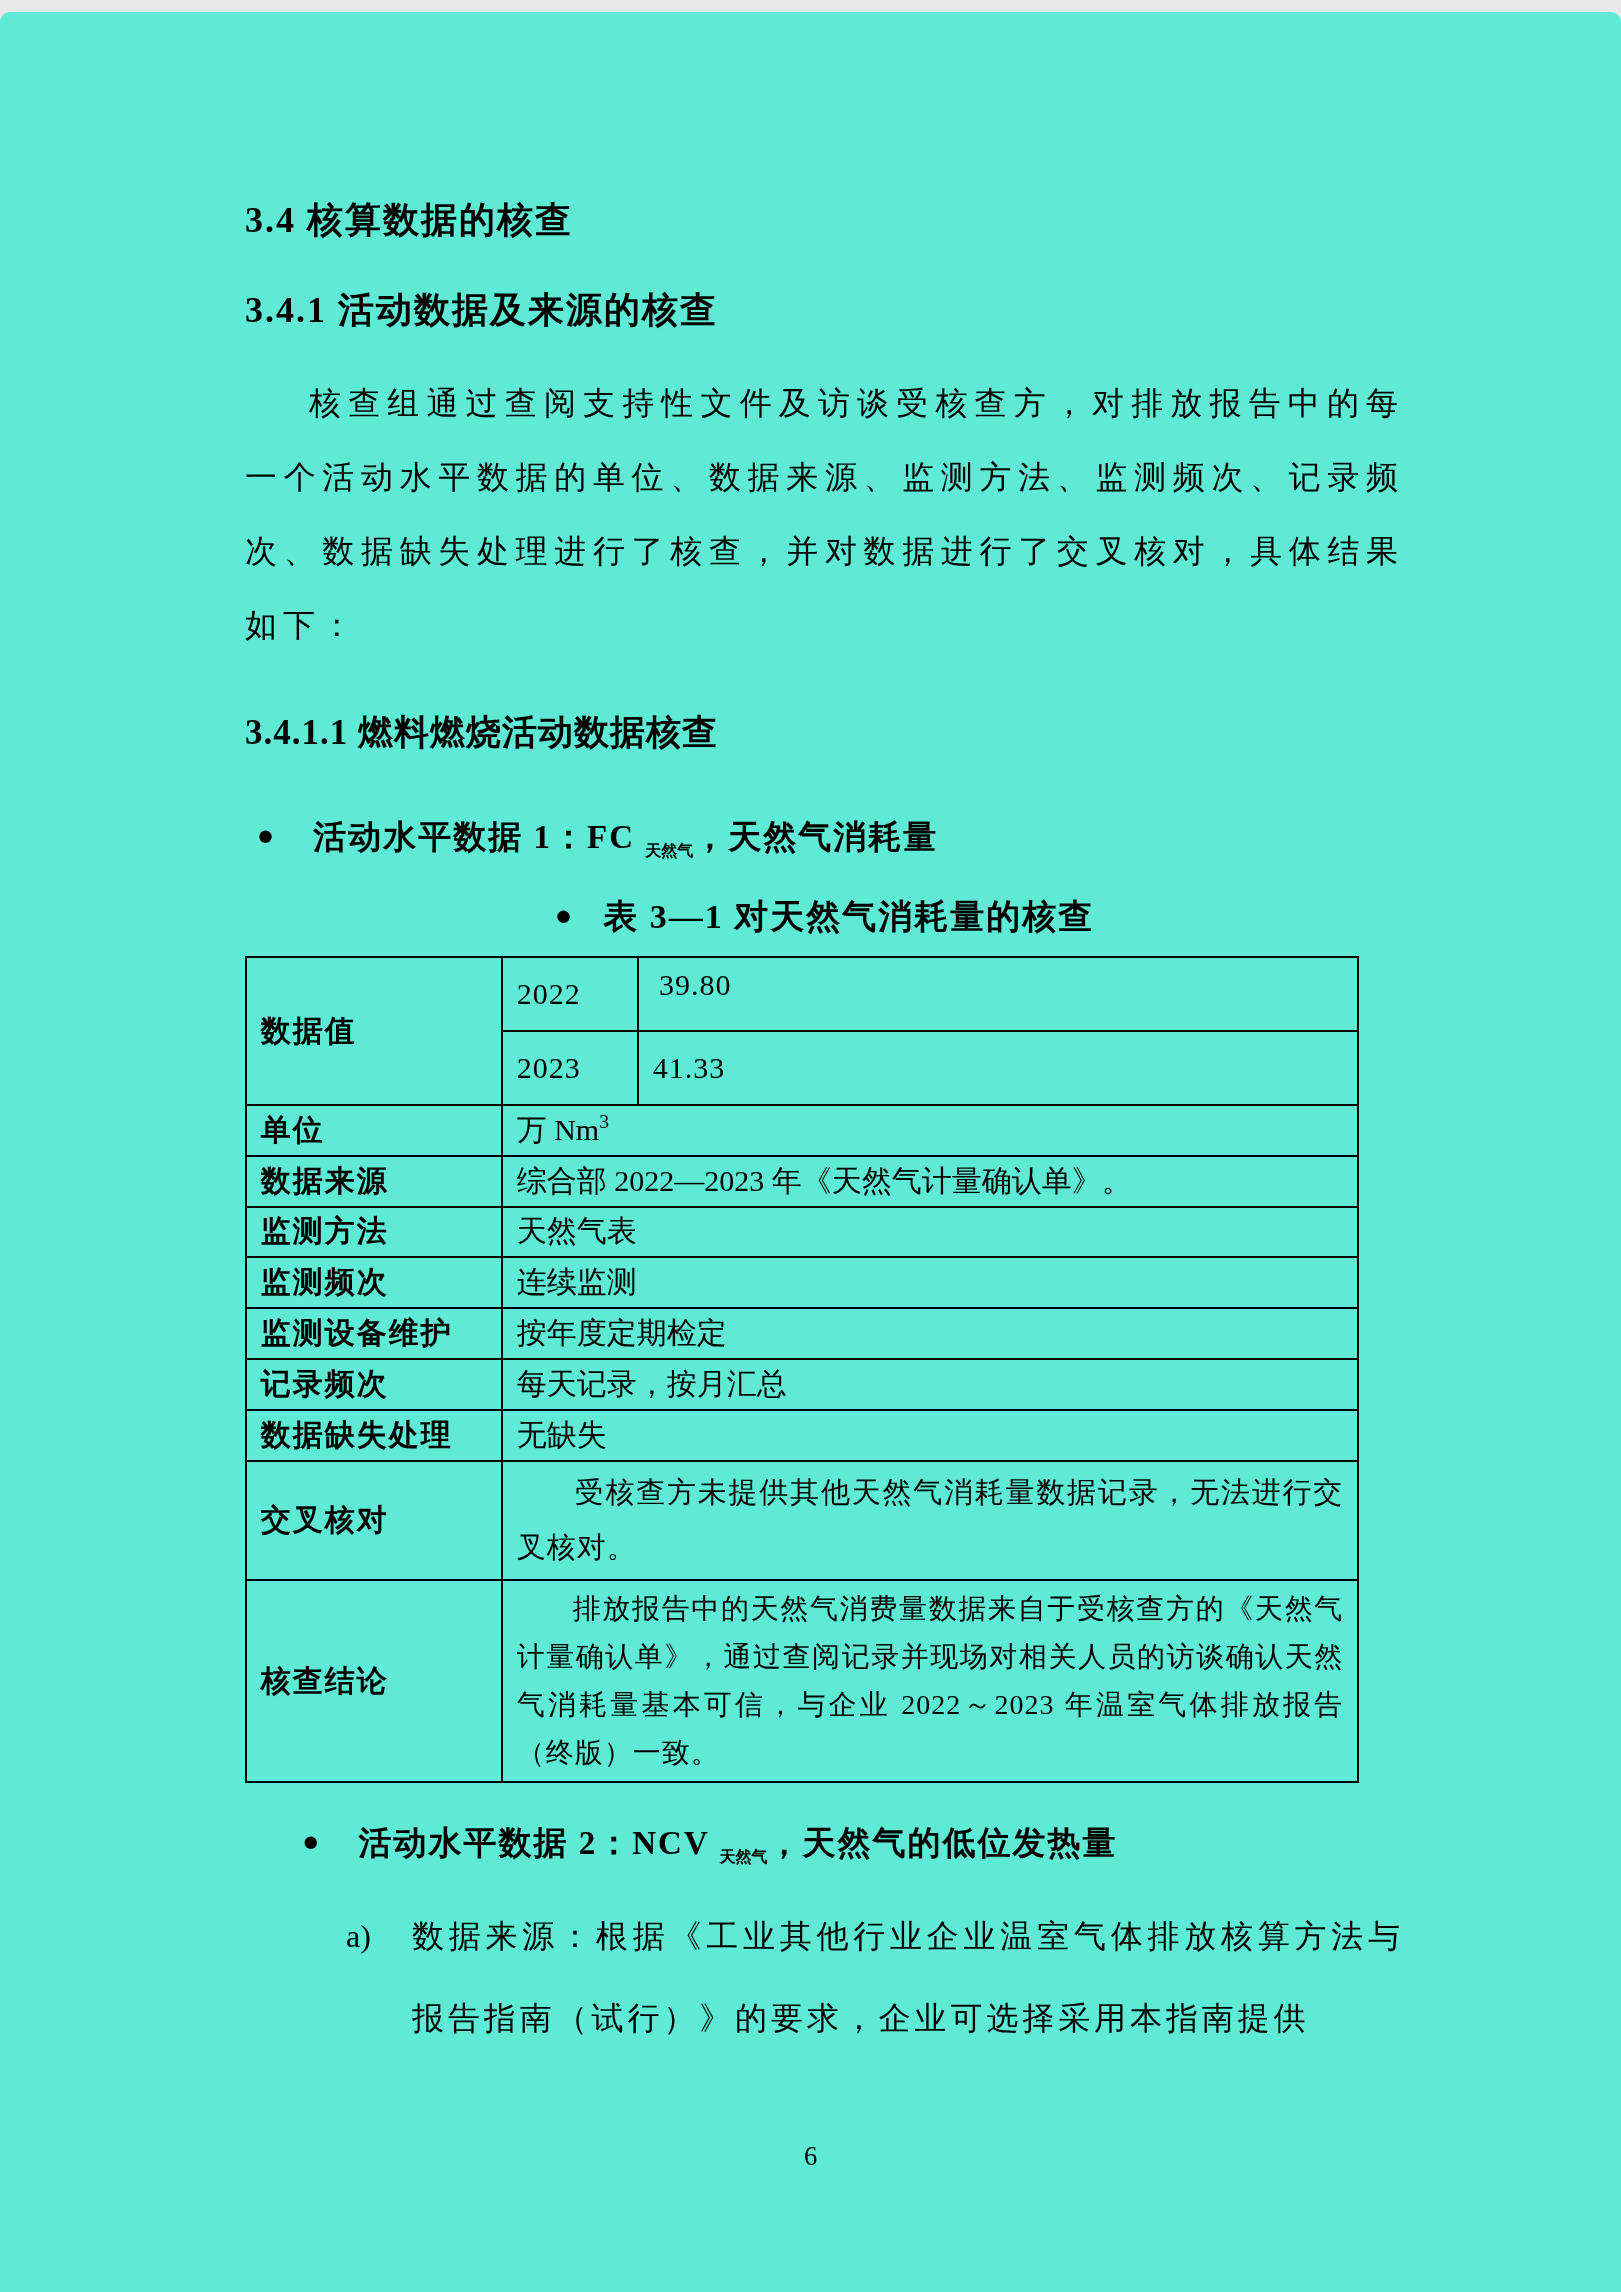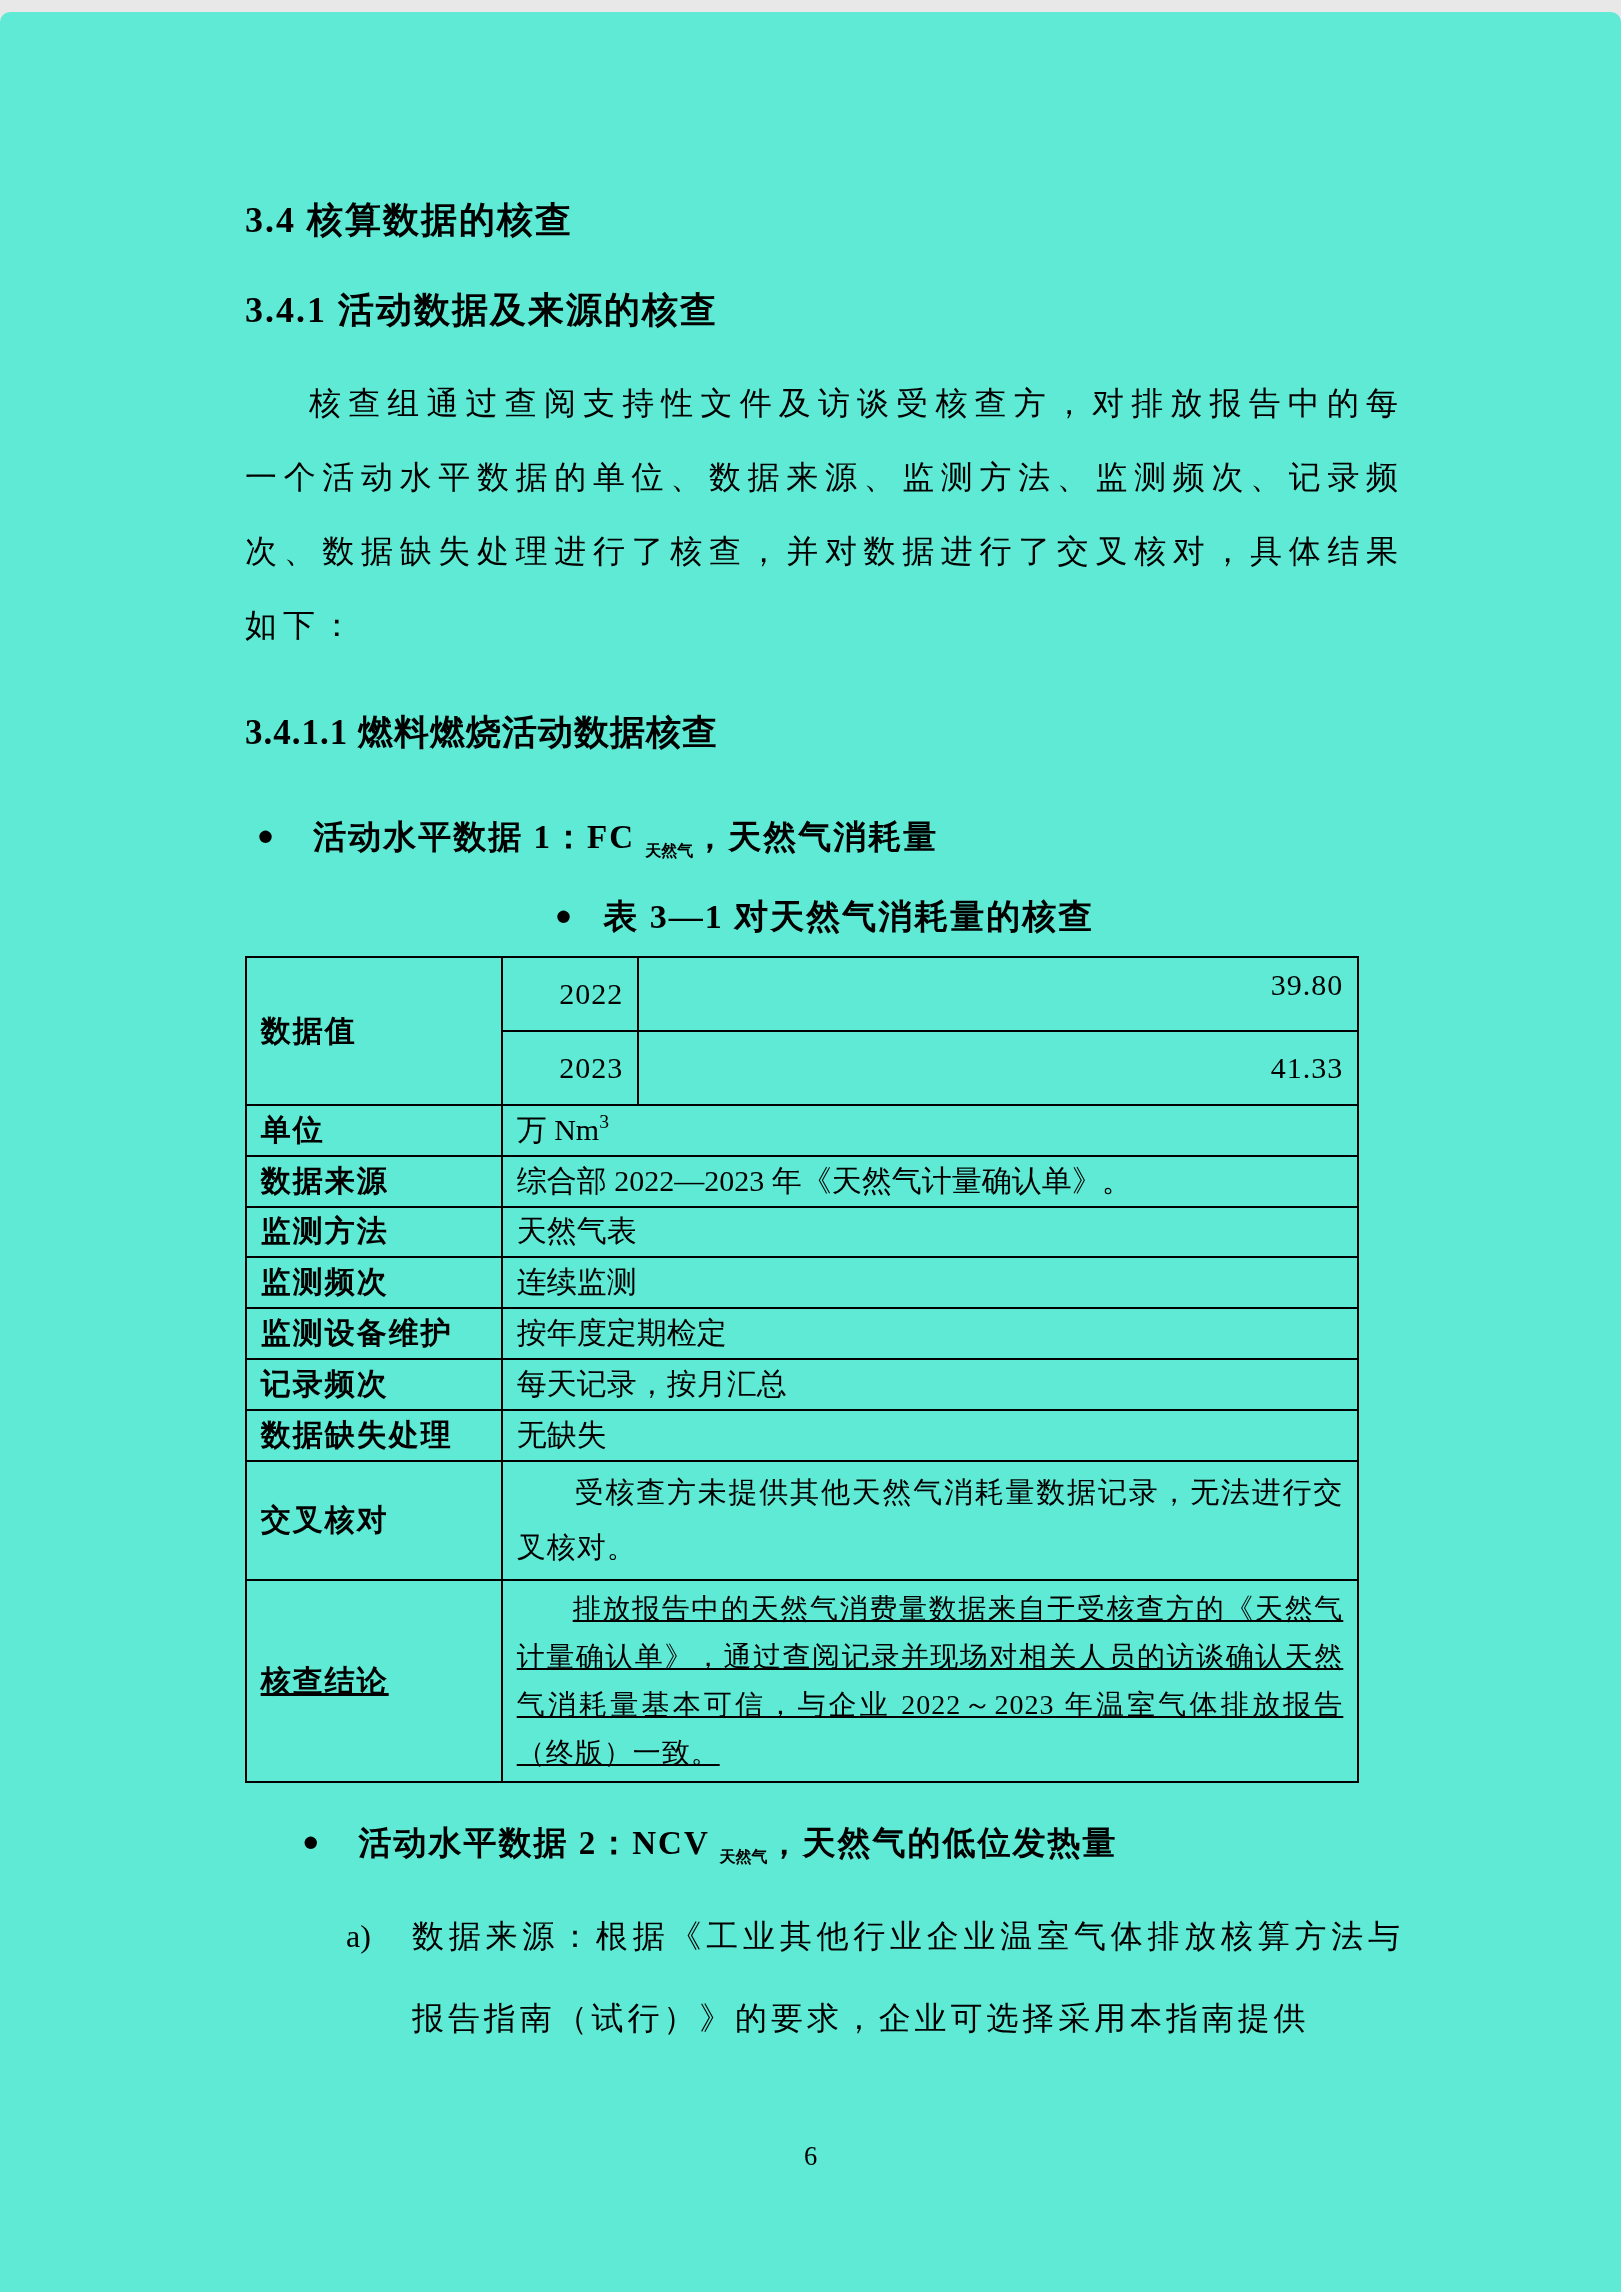--- a/index.html
+++ b/index.html
@@ -91,33 +91,33 @@
     border: 2px solid #000;
     vertical-align: middle;
     font-size: 30px;
     padding: 3.9px 13.7px;
   }
   td.label-cell {
     font-weight: bold;
     letter-spacing: 2px;
     padding-left: 15.7px;
   }
-  td.year-cell, td.num-cell { font-size: 33px; letter-spacing: 1px; text-align: right; }
+  td.year-cell, td.num-cell { font-size: 33px; letter-spacing: 1px; }
   tr.r-datarow td { height: 74px; }
   tr.r-simple td { height: 48px; }
   td.wrap-cell {
     text-align: justify;
     text-indent: 2em;
     letter-spacing: 1px;
     padding-top: 7.8px;
     padding-bottom: 7.8px;
   }
   tr.r-cross td { height: 114px; }
   tr.r-cross td.wrap-cell { font-size: 29px; line-height: 55px; }
-  tr.r-concl td { height: 180px; text-decoration: underline; }
+  tr.r-concl td { height: 180px; }
   tr.r-concl td.wrap-cell { font-size: 28px; line-height: 48px; }
   sup.unit-sup { font-size: 19.6px; vertical-align: 11.8px; }
   .list-a {
     position: relative;
     margin-top: 27.4px;
     padding-left: 167px;
     font-size: 32px;
     line-height: 82px;
     letter-spacing: 3.9px;
     text-align: justify;

